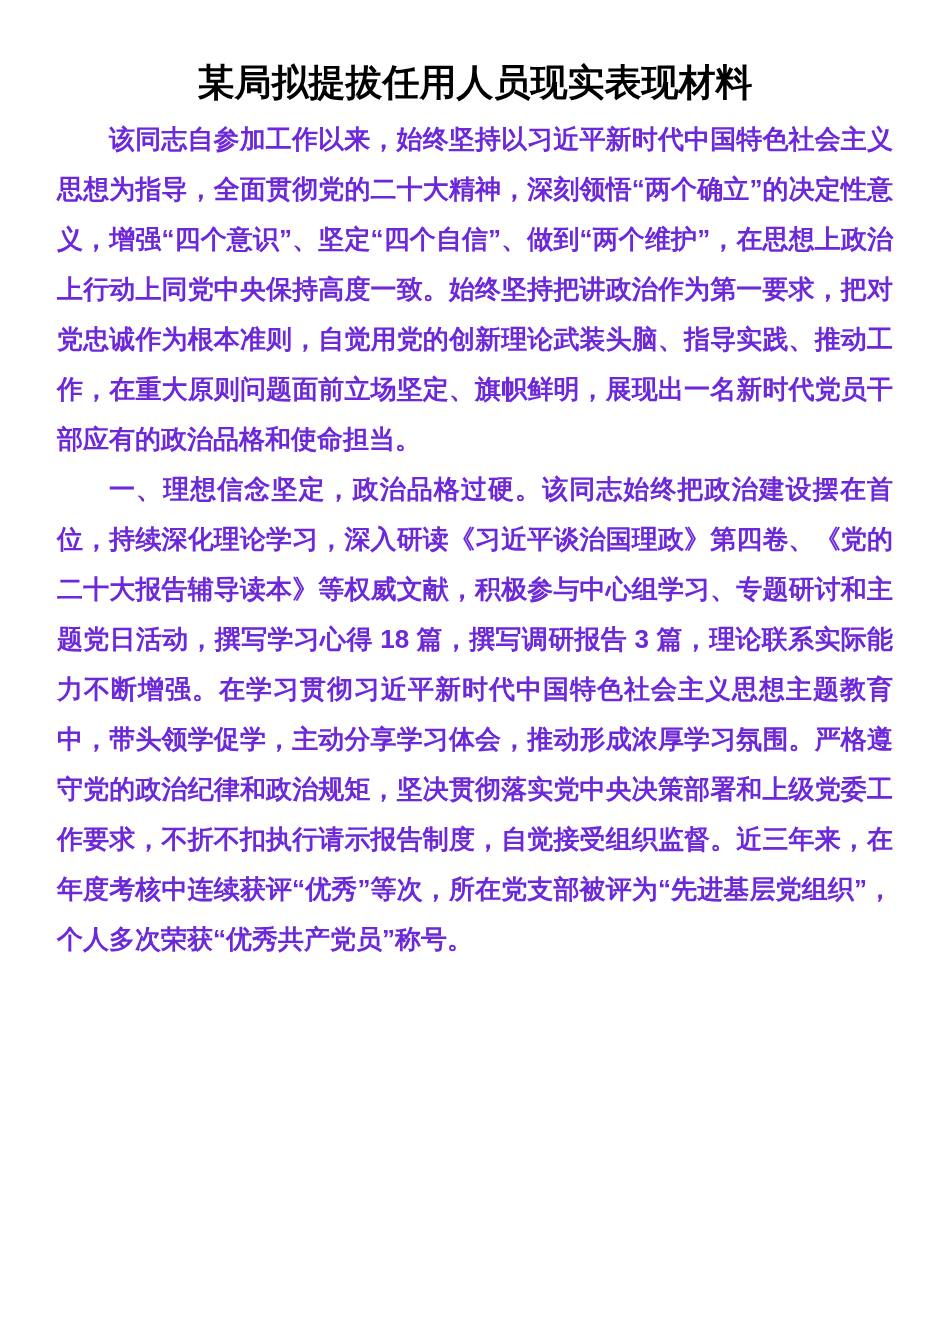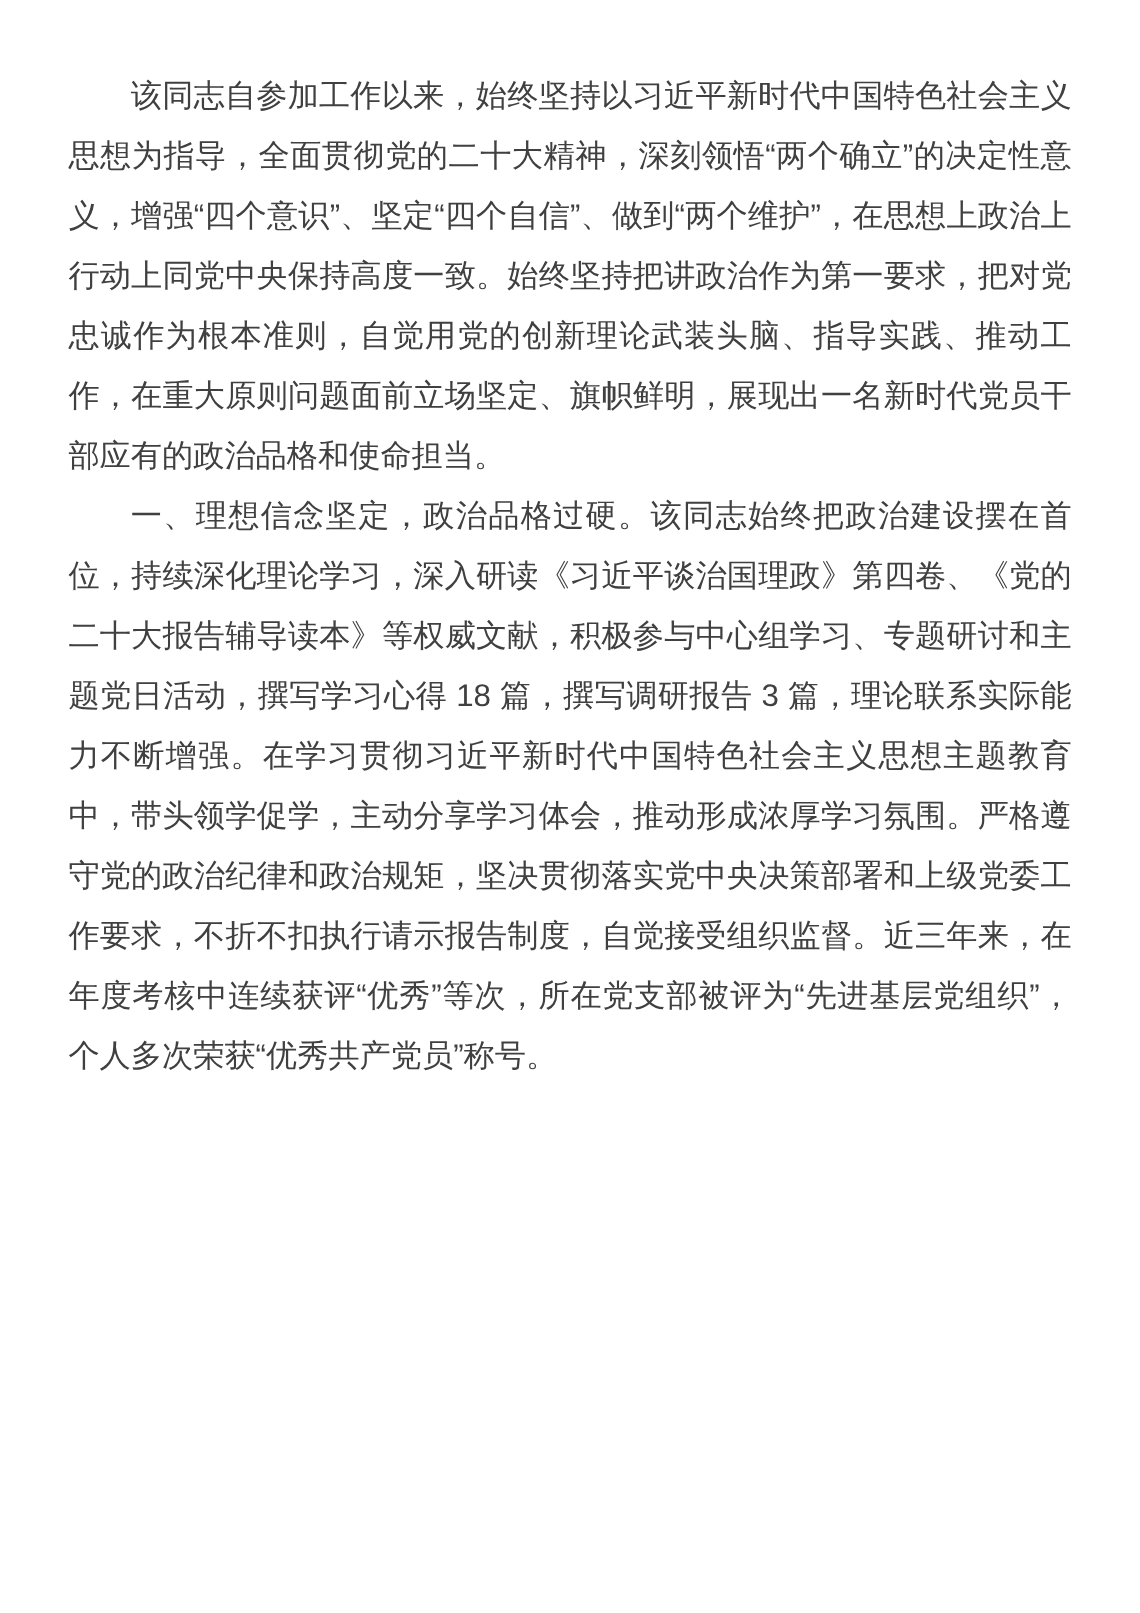--- a/index.html
+++ b/index.html
@@ -25,23 +25,25 @@
     font-weight: 700;
     text-align: center;
     color: #000000;
   }
   .doc-paragraph {
     margin: 0;
     font-size: 26px;
     line-height: 50px;
     text-align: justify;
     text-indent: 2em;
-    color: #404040;
+    color: #6d28d9;
     word-break: break-all;
+    font-weight: bold;
   }
 </style>
 </head>
 <body>
 
 <div class="doc-page">
+  <h1 class="doc-title">某局拟提拔任用人员现实表现材料</h1>
   <p class="doc-paragraph">该同志自参加工作以来，始终坚持以习近平新时代中国特色社会主义思想为指导，全面贯彻党的二十大精神，深刻领悟“两个确立”的决定性意义，增强“四个意识”、坚定“四个自信”、做到“两个维护”，在思想上政治上行动上同党中央保持高度一致。始终坚持把讲政治作为第一要求，把对党忠诚作为根本准则，自觉用党的创新理论武装头脑、指导实践、推动工作，在重大原则问题面前立场坚定、旗帜鲜明，展现出一名新时代党员干部应有的政治品格和使命担当。</p>
   <p class="doc-paragraph">一、理想信念坚定，政治品格过硬。该同志始终把政治建设摆在首位，持续深化理论学习，深入研读《习近平谈治国理政》第四卷、《党的二十大报告辅导读本》等权威文献，积极参与中心组学习、专题研讨和主题党日活动，撰写学习心得 18 篇，撰写调研报告 3 篇，理论联系实际能力不断增强。在学习贯彻习近平新时代中国特色社会主义思想主题教育中，带头领学促学，主动分享学习体会，推动形成浓厚学习氛围。严格遵守党的政治纪律和政治规矩，坚决贯彻落实党中央决策部署和上级党委工作要求，不折不扣执行请示报告制度，自觉接受组织监督。近三年来，在年度考核中连续获评“优秀”等次，所在党支部被评为“先进基层党组织”，个人多次荣获“优秀共产党员”称号。</p>
 </div>
 
 </body></html>

